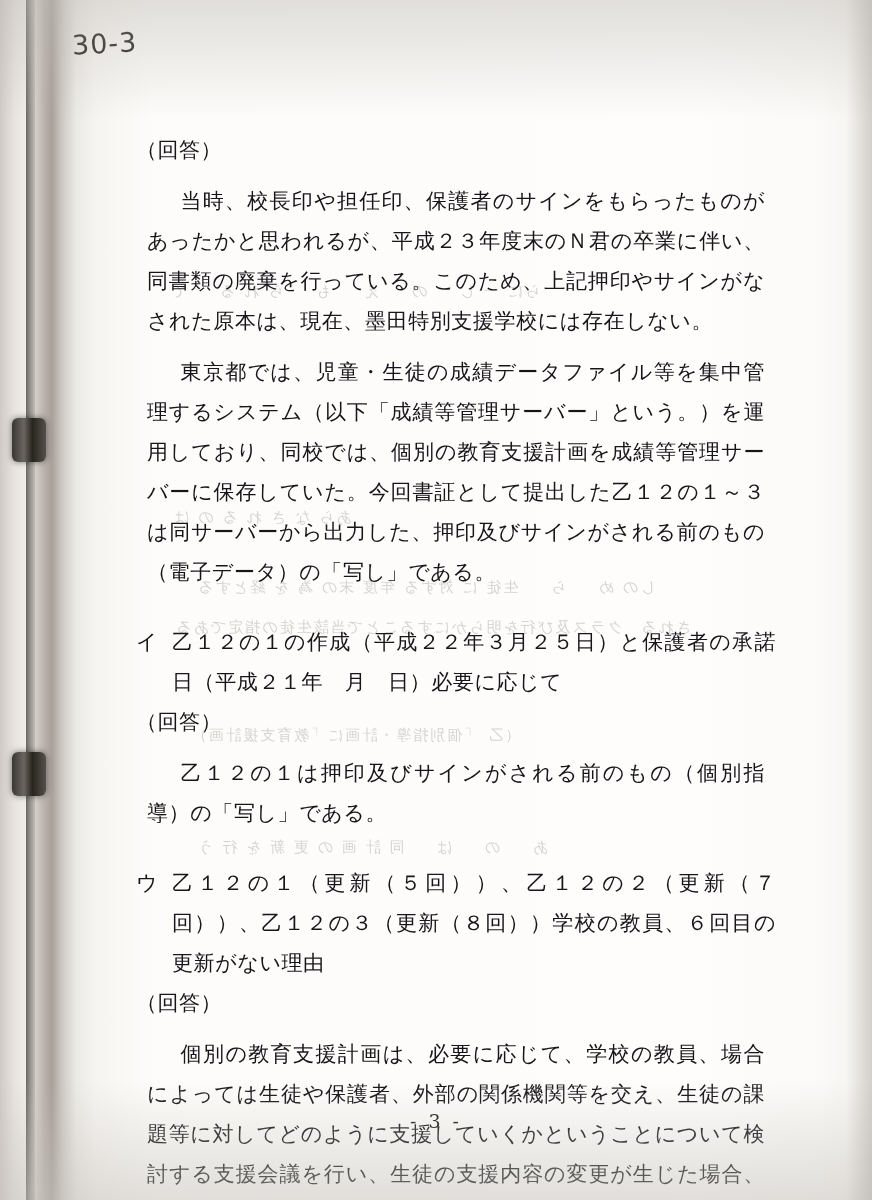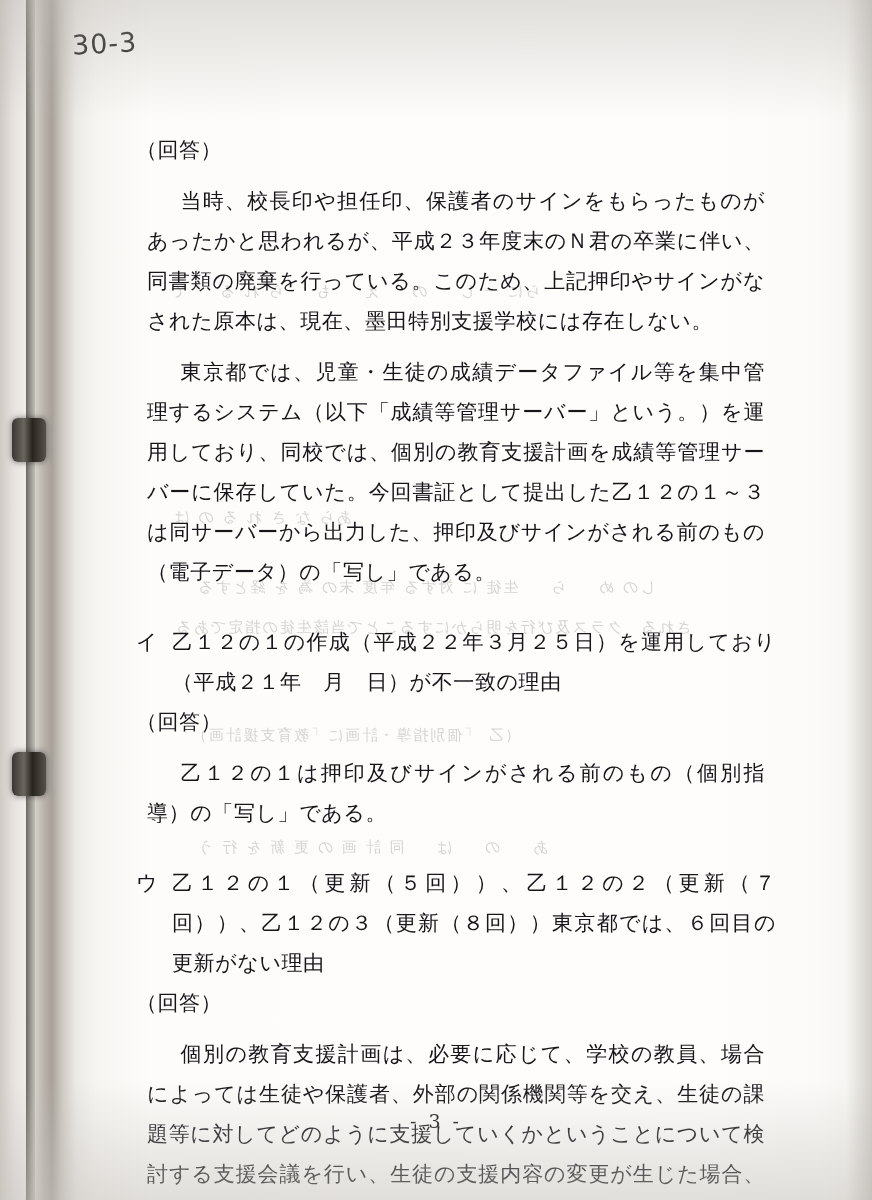--- a/index.html
+++ b/index.html
@@ -175,30 +175,30 @@
   <div class="doc">
 
     <div class="blk">
       <div class="lbl">（回答）</div>
       <p class="para">当時、校長印や担任印、保護者のサインをもらったものがあったかと思われるが、平成２３年度末のＮ君の卒業に伴い、同書類の廃棄を行っている。このため、上記押印やサインがなされた原本は、現在、墨田特別支援学校には存在しない。</p>
       <p class="para">東京都では、児童・生徒の成績データファイル等を集中管理するシステム（以下「成績等管理サーバー」という。）を運用しており、同校では、個別の教育支援計画を成績等管理サーバーに保存していた。今回書証として提出した乙１２の１～３は同サーバーから出力した、押印及びサインがされる前のもの（電子データ）の「写し」である。</p>
     </div>
 
     <div class="item">
       <div class="item-mark">イ</div>
-      <div class="item-body">乙１２の１の作成（平成２２年３月２５日）を運用しており（平成２１年　月　日）が不一致の理由</div>
+      <div class="item-body">乙１２の１の作成（平成２２年３月２５日）と保護者の承諾日（平成２１年　月　日）必要に応じて</div>
     </div>
     <div>
       <div class="lbl">（回答）</div>
       <p class="para">乙１２の１は押印及びサインがされる前のもの（個別指導）の「写し」である。</p>
     </div>
 
     <div class="item">
       <div class="item-mark">ウ</div>
-      <div class="item-body">乙１２の１（更新（５回））、乙１２の２（更新（７回））、乙１２の３（更新（８回））東京都では、６回目の更新がない理由</div>
+      <div class="item-body">乙１２の１（更新（５回））、乙１２の２（更新（７回））、乙１２の３（更新（８回））学校の教員、６回目の更新がない理由</div>
     </div>
     <div>
       <div class="lbl">（回答）</div>
       <p class="para">個別の教育支援計画は、必要に応じて、学校の教員、場合によっては生徒や保護者、外部の関係機関等を交え、生徒の課題等に対してどのように支援していくかということについて検討する支援会議を行い、生徒の支援内容の変更が生じた場合、更新を行う。また、年度末に生徒保護者に同計画の最終確認を行い、同計画の更新を行うため、毎年度最低１回は同計画の更新が行われている。年度末の保護者への確認の際に作成された同計画を成績等管理</p>
     </div>
 
   </div>
 
   <div class="pagenum">- 3 -</div>
 

